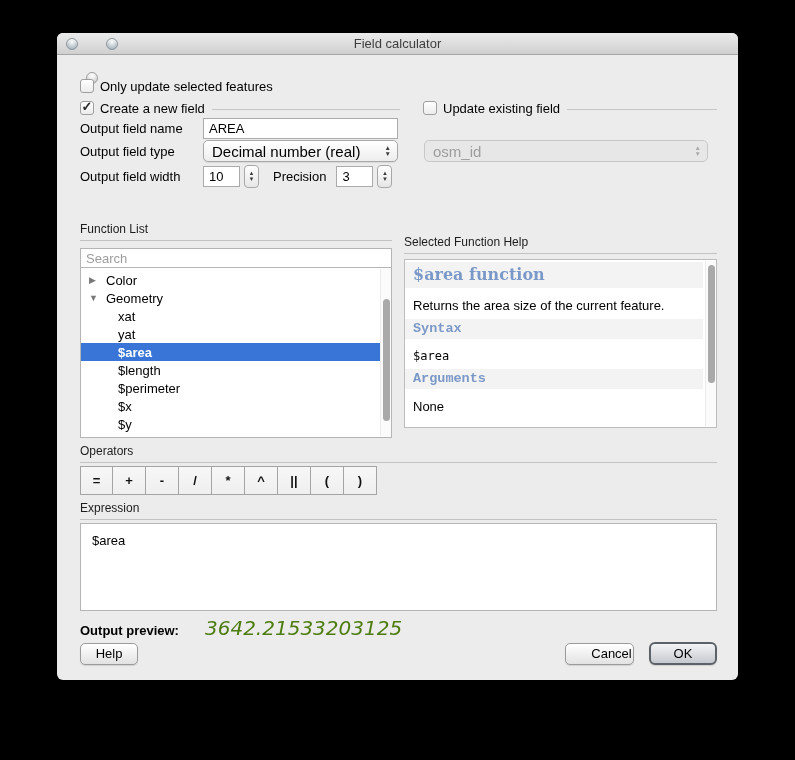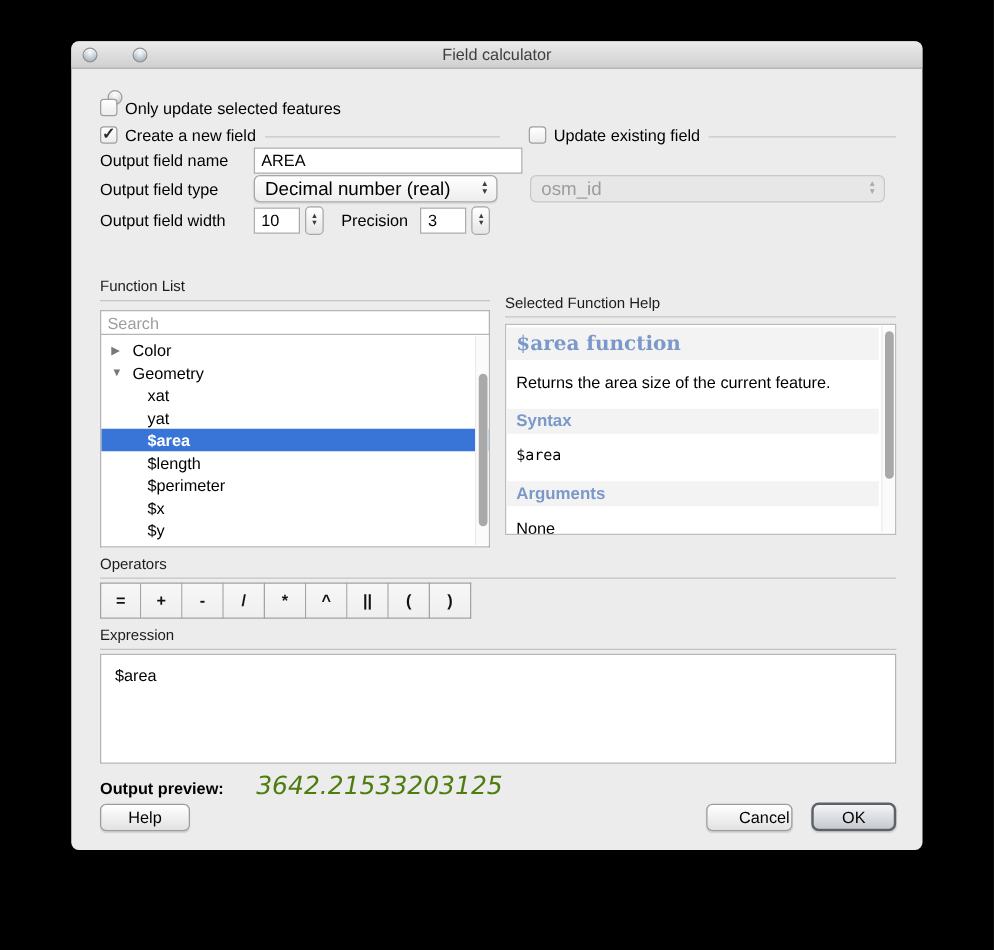--- a/index.html
+++ b/index.html
@@ -49,21 +49,21 @@
 
   .form-row { display:flex; align-items:center; height:22px; }
   .form-row.name { margin-top:0px;align-items:center; }
   .form-row.type { margin-top:1px; }
   .form-row.width { margin-top:2px; height:24px; }
   .form-label { width:123px; font-size:13px; color:#000; flex:0 0 auto; }
   .text-input {
     height:21px; border:1px solid #ababab; background:#fff; font-size:13px;
     font-family:"Liberation Sans",sans-serif; padding:0 5px; outline:none;
   }
-  .text-input.wide { width:215px; }
+  .text-input.wide { width:195px; }
   .text-input.tiny { width:37px; }
 
   .popup {
     width:195px; height:22px; border:1px solid #a8a8a8; border-radius:5px;
     background:linear-gradient(#ffffff,#ededed); display:flex; align-items:center;
     padding-left:8px; font-size:15px; color:#000;
     box-shadow:0 1px 1px rgba(0,0,0,.08);
   }
   .popup-arrows { display:flex; flex-direction:column; align-items:center; margin-left:auto; margin-right:6px; color:#3c3c3c; }
   .popup-arrows::before { content:"▲"; font-size:6.5px; line-height:6px; }
@@ -117,22 +117,22 @@
     margin-top:5px; height:169px; background:#fff; border:1px solid #bdbdbd;
     position:relative; overflow:hidden;
   }
   .help-inner { position:absolute; left:0; top:0; right:13px; }
   .help-h1 {
     background:#f3f3f3; color:#7b99c8; font-family:"DejaVu Serif",serif;
     font-weight:bold; font-size:16px; padding:3px 8px 4px 8px; margin-top:2px;
   }
   .help-desc { font-size:13px; color:#000; padding:10px 8px 6px 8px; }
   .help-h2 {
-    background:#f3f3f3; color:#7b99c8; font-family:Liberation Sans, sans-serif;
-    font-weight:bold; font-size:13.5px; padding:2px 8px 3px 8px; margin-top:8px;
+    background:#f3f3f3; color:#7b99c8; font-family:Liberation Mono, monospace;
+    font-weight:bold; font-size:13.5px; padding:2px 8px 3px 8px; margin-top:0;
   }
   .help-code { font-family:"DejaVu Sans Mono",monospace; font-size:12px; padding:10px 8px 6px 8px; color:#000; }
   .help-none { font-size:13px; padding:10px 8px 2px 8px; color:#000; }
 
   
   .ops-block { margin-top:6px; }
   .ops-row { display:flex; margin-top:3px; width:298px; }
   .op-btn {
     width:33px; height:29px; border:1px solid #a4a4a4; border-left:none;
     background:linear-gradient(#f7f7f7,#efefef); display:flex; align-items:center;
@@ -152,21 +152,21 @@
   .preview-value { font-size:20px; font-style:italic; margin-left:26px; color:#4d7c0f; font-family:"DejaVu Sans",sans-serif; }
 
   
   .btn-row { display:flex; align-items:center; margin-top:8px; }
   .btn {
     height:22px; border:1px solid #9b9b9b; border-radius:5px;
     background:linear-gradient(#ffffff,#e2e2e2); font-size:13px; color:#000;
     display:flex; align-items:center; justify-content:center;
     box-shadow:0 1px 1px rgba(0,0,0,.12);
   }
-  .btn.help   { width:72px; }
+  .btn.help   { width:58px; }
   .btn.cancel { width:69px; margin-left:auto;padding-left:24px; }
   .btn.ok     { width:68px; margin-left:15px; border:2px solid #5d6268;
                 background:linear-gradient(#f3f4f6,#c6c9cf); height:23px; border-radius:6px; }
 </style>
 </head>
 <body>
 
 <div class="window">
 
   <div class="titlebar">

